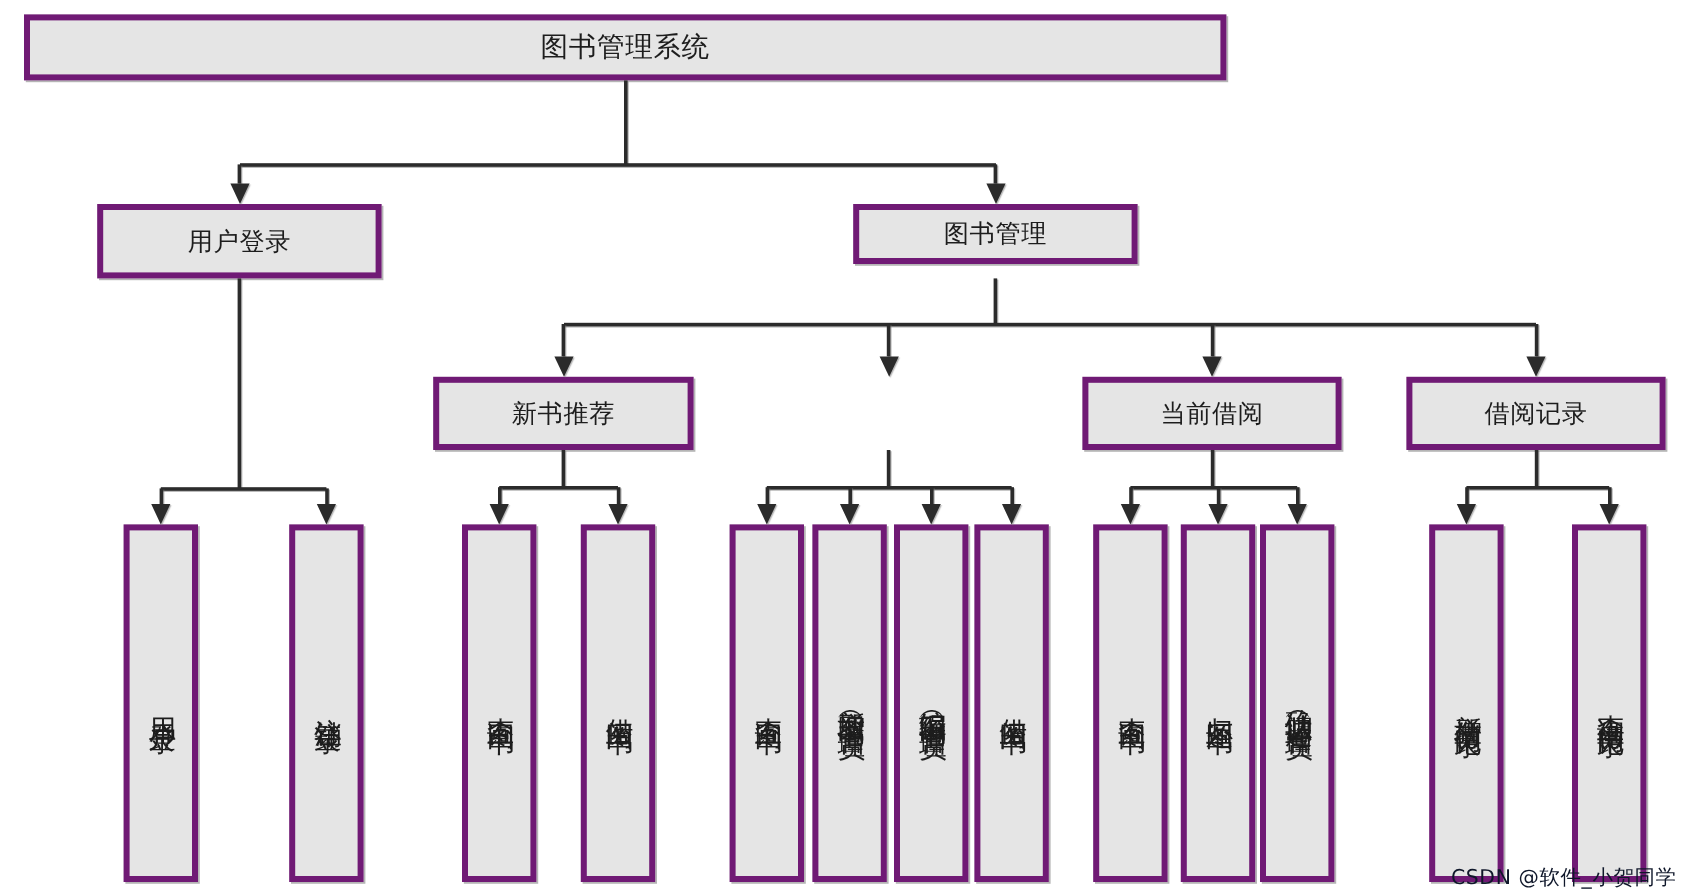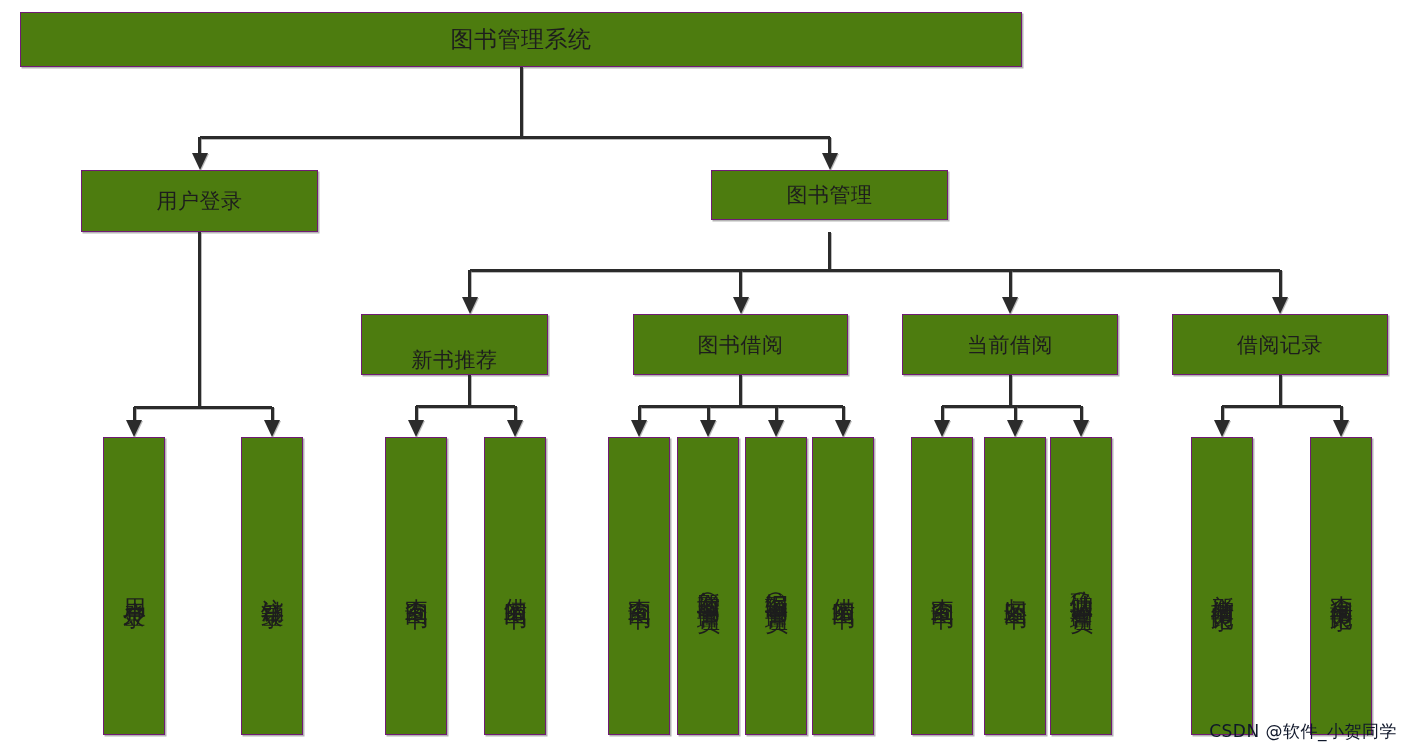--- a/index.html
+++ b/index.html
@@ -7,22 +7,22 @@
     width:1405px;height:747px;
     background:#ffffff;
     font-family:"DejaVu Sans","Liberation Sans",sans-serif;
     overflow:hidden;
   }
   #canvas{position:relative;width:1405px;height:747px;}
 
   
   .node{
     position:absolute;
-    background:#4d7c0f;
-    border:1px solid #701a75;
+    background:#e5e5e5;
+    border:5px solid #701a75;
     box-sizing:border-box;
     box-shadow:1.5px 1.5px 0 rgba(120,120,120,.55);
     display:flex;
     align-items:center;
     justify-content:center;
   }
   .node .lbl{
     color:#1d1d1d;
     letter-spacing:.5px;
     white-space:nowrap;
@@ -77,25 +77,22 @@
 
   <div class="node root" style="left: 20px; top: 12px; width: 1002px; height: 55px;">
       <span class="lbl">图书管理系统</span>
     </div>
     <div class="node l2" style="left: 81px; top: 170px; width: 237px; height: 62px;">
       <span class="lbl">用户登录</span>
     </div>
     <div class="node l2" style="left: 711px; top: 170px; width: 237px; height: 50px;">
       <span class="lbl">图书管理</span>
     </div>
-    <div class="node l3" style="left: 361px; top: 314px; width: 187px; height: 61px; align-items: flex-end;">
+    <div class="node l3" style="left: 361px; top: 314px; width: 217px; height: 61px;">
       <span class="lbl">新书推荐</span>
-    </div>
-    <div class="node l3" style="left: 633px; top: 314px; width: 215px; height: 61px;">
-      <span class="lbl">图书借阅</span>
     </div>
     <div class="node l3" style="left: 902px; top: 314px; width: 216px; height: 61px;">
       <span class="lbl">当前借阅</span>
     </div>
     <div class="node l3" style="left: 1172px; top: 314px; width: 216px; height: 61px;">
       <span class="lbl">借阅记录</span>
     </div>
     <div class="node leaf" style="left: 103px; top: 437px; width: 62px; height: 298px;">
       <span class="lbl">用户登录</span>
     </div>

